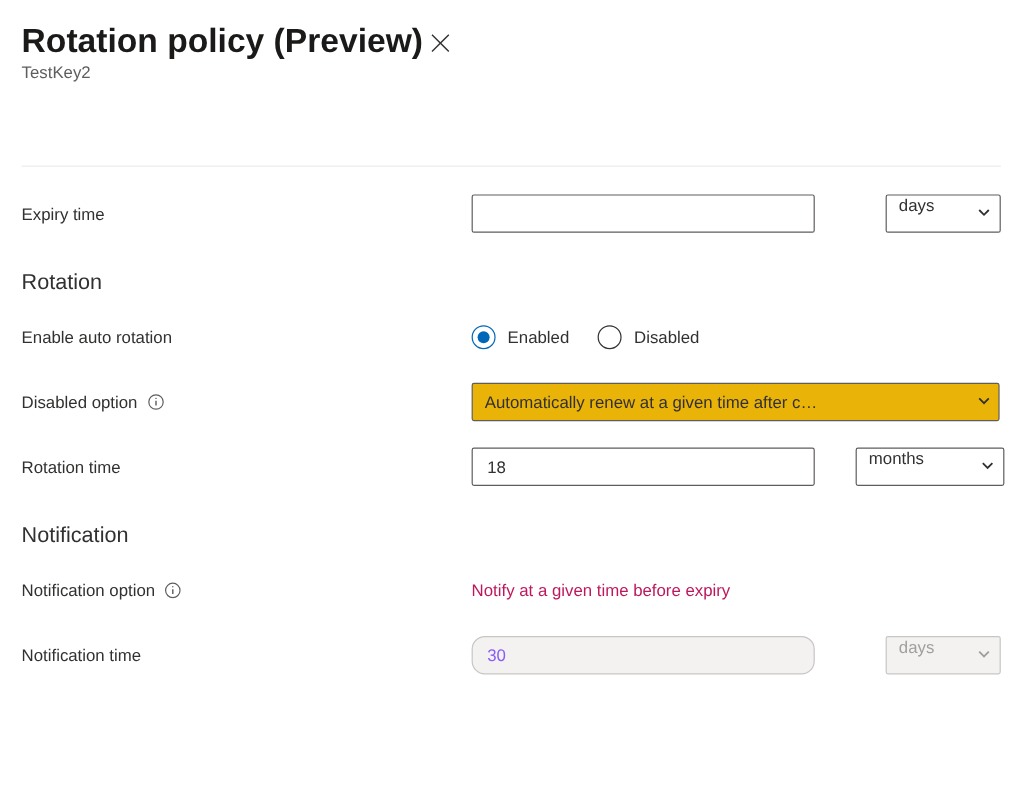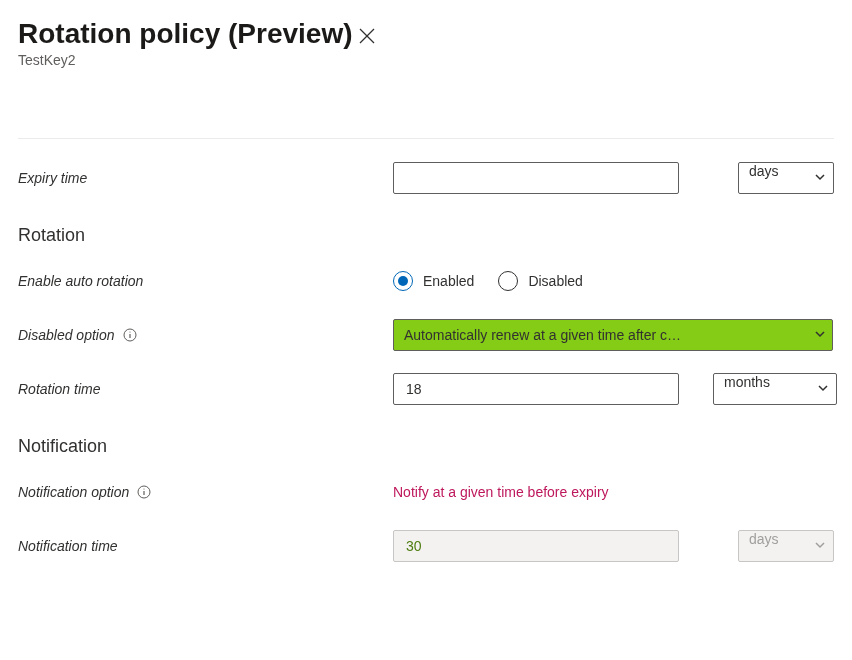--- a/index.html
+++ b/index.html
@@ -57,21 +57,20 @@
       min-height: 34px;
     }
     .form-label {
       width: 375px;
       font-size: 14px;
       color: #323130;
       flex-shrink: 0;
       display: flex;
       align-items: center;
       gap: 8px;
-      font-style: italic;
     }
     .form-control {
       display: flex;
       align-items: center;
       flex: 1;
       gap: 0;
     }
     .text-input {
       height: 32px;
       border: 1px solid #605e5c;
@@ -82,21 +81,22 @@
       color: #323130;
       background: #ffffff;
       outline: none;
     }
     .text-input.w-med {
       width: 286px;
     }
     .text-input[disabled] {
       background: #f3f2f1;
       border-color: #c8c6c4;
-      color: #4d7c0f;
+      color: #8b5cf6;
+      border-radius: 11px;
     }
     .unit-select {
       height: 32px;
       border: 1px solid #605e5c;
       border-radius: 2px;
       padding: 0 28px 12px 10px;
       font-size: 14px;
       font-family: inherit;
       background: #ffffff;
       color: #323130;
@@ -187,21 +187,21 @@
       fill: none;
       stroke-width: 1;
     }
     .dropdown-full {
       height: 32px;
       border: 1px solid #605e5c;
       border-radius: 2px;
       padding: 0 34px 0 10px;
       font-size: 14px;
       font-family: inherit;
-      background: #84cc16;
+      background: #eab308;
       color: #323130;
       width: 440px;
       cursor: pointer;
       white-space: nowrap;
       overflow: hidden;
       text-overflow: ellipsis;
       display: flex;
       align-items: center;
     }
     .static-value {

